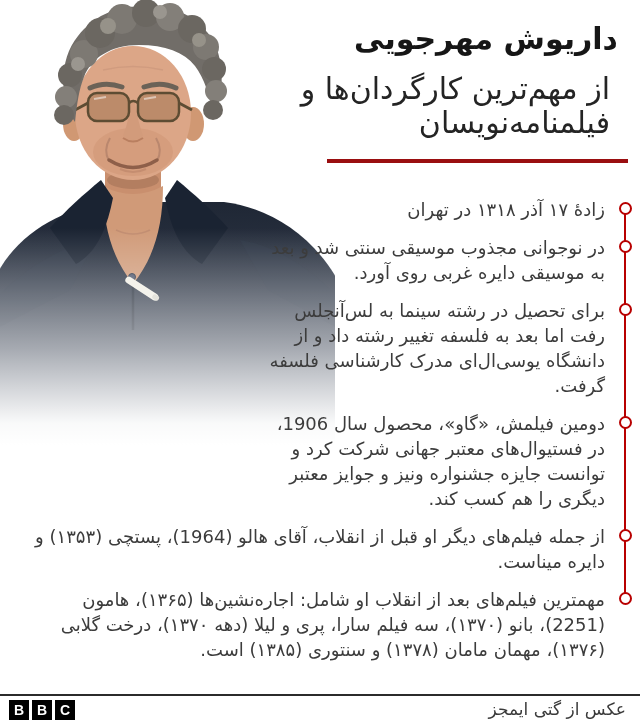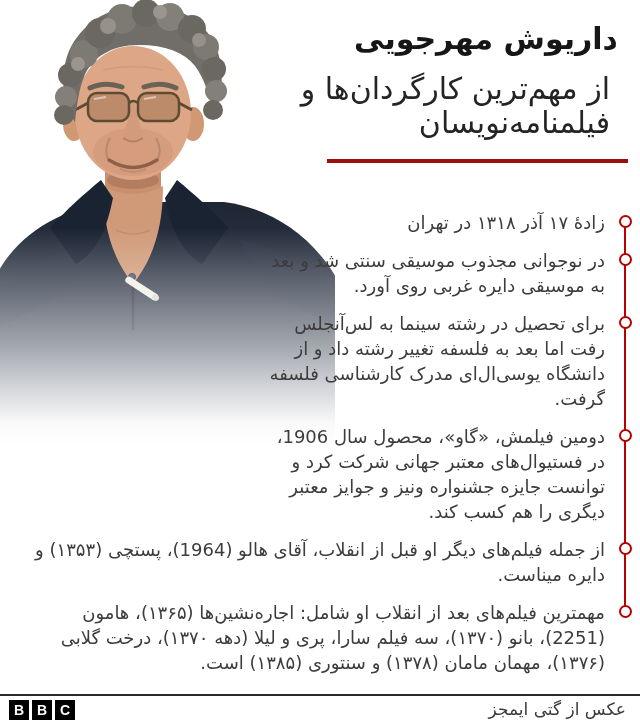--- a/index.html
+++ b/index.html
@@ -10,21 +10,21 @@
   .photo{position:absolute;top:0;left:0;width:335px;height:445px;direction:ltr;}
 
   
   .header{position:absolute;top:12px;right:14px;left:120px;text-align:right;}
   .title{margin:8px;font-size:30px;line-height:1.25;font-weight:700;color:#161616;letter-spacing:0;}
   .subtitle{margin:14px 16px 0 0;font-size:30px;line-height:34px;font-weight:400;color:#242424;}
   .subtitle .sub-line{display:block;}
   .header-rule{position:absolute;top:159px;right:12px;width:301px;height:4px;background:#9a0e10;}
 
   
-  .timeline{position:absolute;top:210px;right:8px;left:16px;}
+  .timeline{position:absolute;top:197px;right:8px;left:16px;}
   .tl-item{position:relative;padding-right:27px;padding-bottom:13px;text-align:right;}
   .tl-item::before{content:"";position:absolute;right:6px;top:0;bottom:0;width:2px;background:#b80000;}
   .tl-item:first-child::before{top:12px;}
   .tl-item:last-child::before{bottom:auto;height:12px;}
   .tl-dot{position:absolute;right:0;top:5px;width:9px;height:9px;background:#ffffff;border:2.5px solid #b80000;border-radius:50%;z-index:2;}
   .tl-text{margin:0;font-size:18px;line-height:25px;color:#3c3c3c;}
   .tl-item:nth-child(-n+4) .tl-text{max-width:340px;}
 
   
   .footer-divider{position:absolute;top:694px;left:0;width:640px;height:2px;background:#2b2b2b;}

